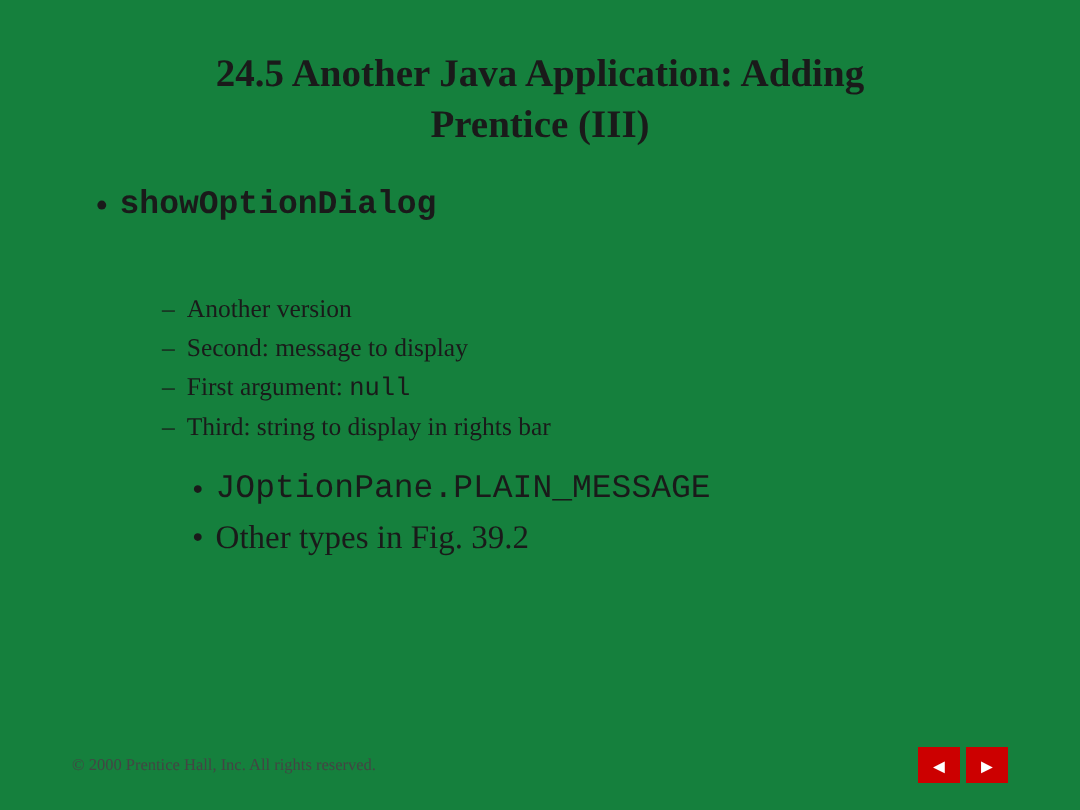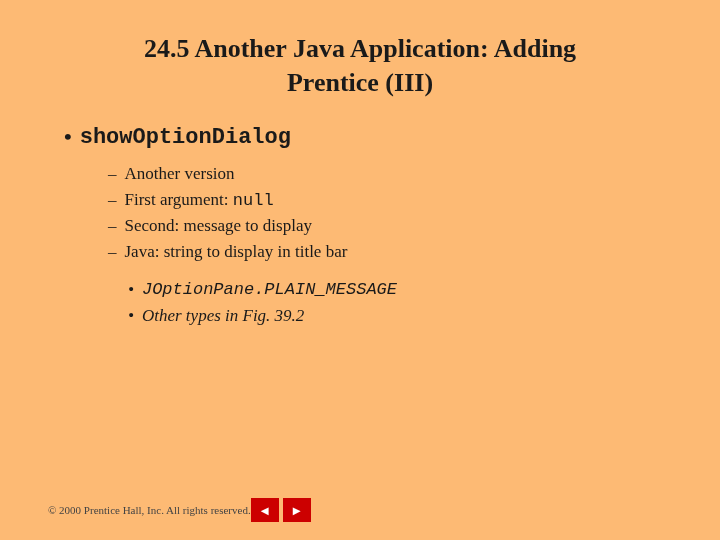--- a/index.html
+++ b/index.html
@@ -9,21 +9,21 @@
       height: 540px;
       background: #ffffff;
       font-family: Times New Roman, Times, serif;
       overflow: hidden;
       position: relative;
     }
 
     .slide {
       width: 720px;
       height: 540px;
-      background: #fdba74;
+      background: #15803d;
       padding: 32px 48px 24px 48px;
       display: flex;
       flex-direction: column;
     }
 
     .title {
       text-align: center;
       font-size: 26px;
       font-weight: bold;
       color: #1a1a1a;
@@ -31,38 +31,39 @@
       margin-bottom: 24px;
     }
 
     .bullet-main {
       font-size: 22px;
       font-weight: bold;
       color: #1a1a1a;
       margin-bottom: 14px;
       margin-left: 16px;
       display: flex;
-      align-items: flex-end;
+      align-items: center;
       gap: 8px;
     }
 
     .bullet-main::before {
       content: '•';
       font-size: 22px;
     }
 
     .bullet-main code {
       font-family: 'Courier New', Courier, monospace;
       font-weight: bold;
     }
 
     .dash-list {
       list-style: none;
       margin-left: 60px;
       margin-bottom: 12px;
+      margin-top: 32px;
     }
 
     .dash-list li {
       font-size: 17px;
       color: #1a1a1a;
       margin-bottom: 6px;
       display: flex;
       align-items: flex-start;
       gap: 8px;
     }
@@ -76,46 +77,45 @@
       font-family: 'Courier New', Courier, monospace;
     }
 
     .sub-bullets {
       list-style: none;
       margin-left: 80px;
       margin-bottom: 6px;
     }
 
     .sub-bullets li {
-      font-size: 17px;
+      font-size: 22px;
       color: #1a1a1a;
       margin-bottom: 6px;
       display: flex;
       align-items: flex-start;
       gap: 8px;
-      font-style: italic;
     }
 
     .sub-bullets li::before {
       content: '•';
       flex-shrink: 0;
     }
 
     .sub-bullets li code {
       font-family: 'Courier New', Courier, monospace;
     }
 
     .footer {
       position: absolute;
       bottom: 18px;
       left: 0;
       right: 0;
       display: flex;
       align-items: center;
-      justify-content: flex-start;
+      justify-content: space-between;
       padding: 0 48px;
     }
 
     .footer-text {
       font-size: 11px;
       color: #444;
     }
 
     .nav-buttons {
       display: flex;
@@ -151,27 +151,27 @@
 
   <div class="bullet-main">
     <code>showOptionDialog</code>
   </div>
 
   <ul class="dash-list">
     <li>
       <span>Another version</span>
     </li>
     <li>
+      <span>Second: message to display</span>
+    </li>
+    <li>
       <span>First argument: <code>null</code></span>
     </li>
     <li>
-      <span>Second: message to display</span>
-    </li>
-    <li>
-      <span>Java: string to display in title bar</span>
+      <span>Third: string to display in rights bar</span>
     </li>
   </ul>
 
   <ul class="sub-bullets">
     <li>
       <code>JOptionPane.PLAIN_MESSAGE</code>
     </li>
     <li>
       <span>Other types in Fig. 39.2</span>
     </li>

